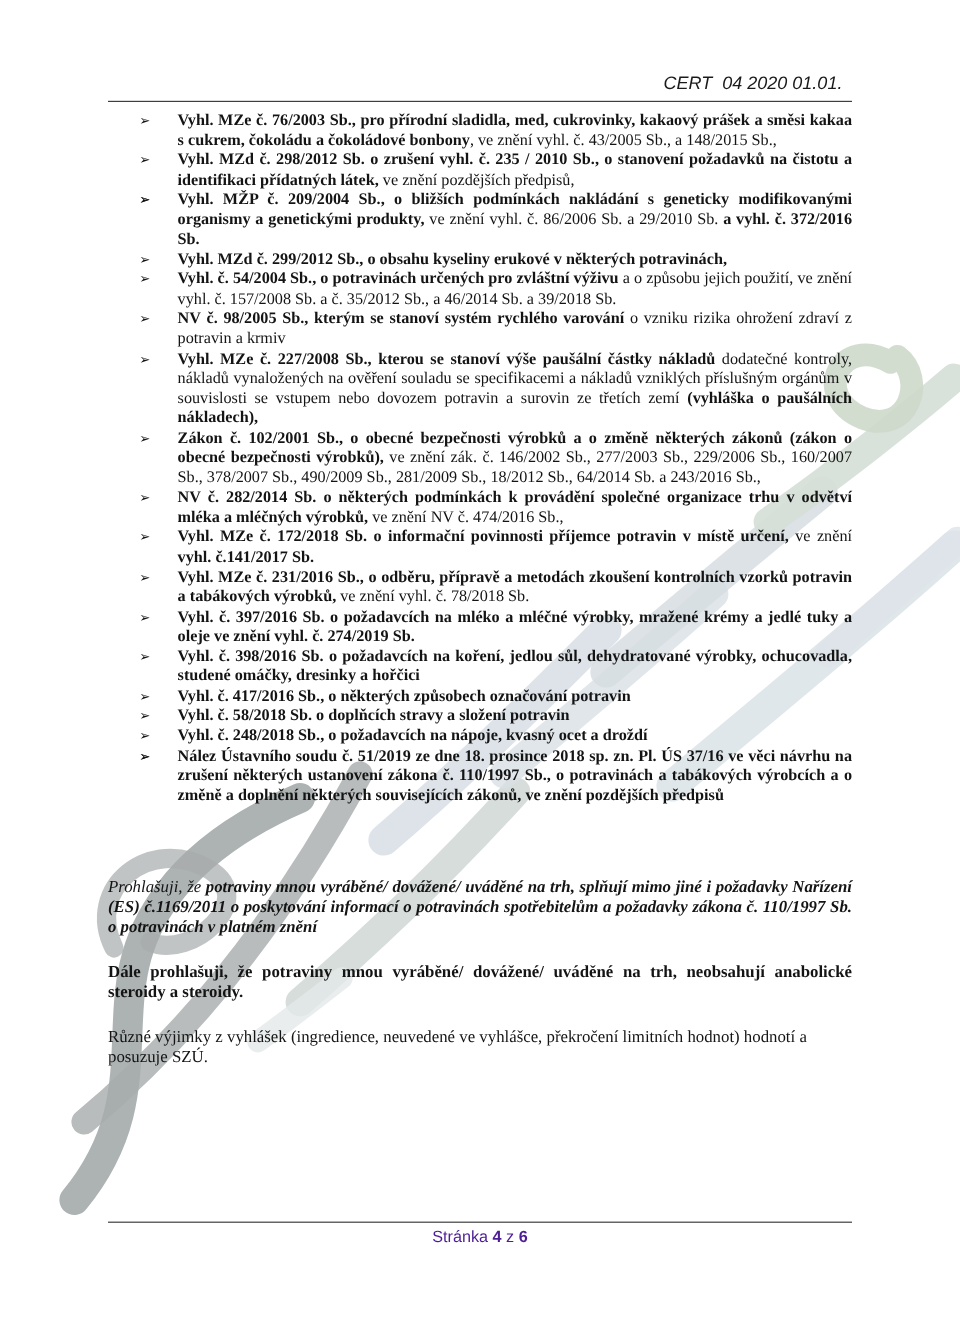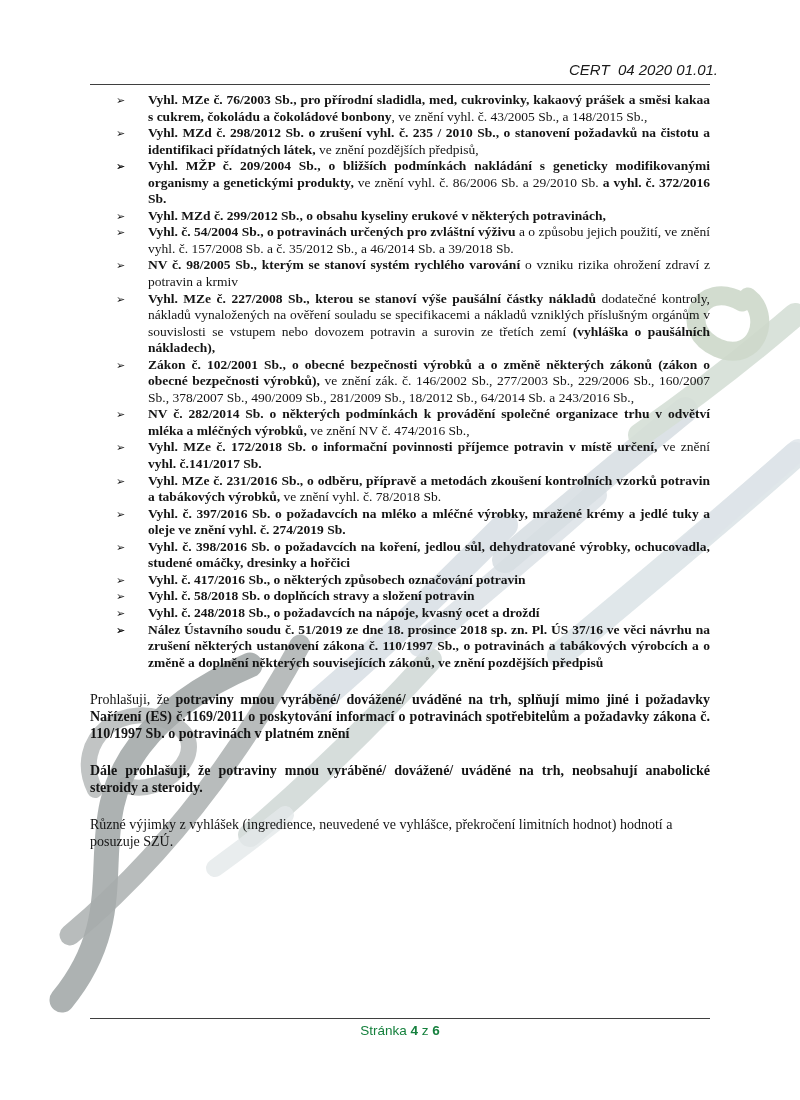--- a/index.html
+++ b/index.html
@@ -20,21 +20,21 @@
     left: 0; top: 0;
     z-index: 0;
     pointer-events: none;
   }
   .content {
     position: relative;
     z-index: 1;
   }
   .doc-header {
     position: absolute;
-    top: 44px; right: 82px;
+    top: 44px; right: 98px;
     font-family: "Liberation Sans", sans-serif;
     font-style: italic;
     font-size: 15px;
     white-space: pre;
     color: #1a1a1a;
   }
   .rule {
     position: absolute;
     left: 90px; width: 620px;
     border-top: 1.6px solid #3f3f3f;
@@ -59,30 +59,30 @@
   .bullet {
     position: absolute;
     left: 26px; top: 1px;
     font-family: "DejaVu Sans", sans-serif;
     font-size: 11px;
     line-height: 16.55px;
   }
   .b { font-weight: bold; }
   .paras { font-size: 14px; line-height: 17px; }
   .para { margin: 20px 0 0 0; }
-  .para.first { margin-top: 20px; }
+  .para.first { margin-top: 60px; font-style: italic; }
   .para.just { text-align: justify; }
   .page-footer {
     position: absolute;
     left: 90px; top: 1023px;
     width: 620px;
     text-align: center;
     font-family: "Liberation Sans", sans-serif;
     font-size: 13.5px;
-    color: #15803d;
+    color: #4c1d95;
     white-space: pre-wrap;
   }
 </style>
 </head>
 <body>
 
 <div class="page">
 
   <svg class="watermark" width="800" height="1100" viewBox="0 0 800 1100" aria-hidden="true">
     <g fill="none" stroke-linecap="round">

